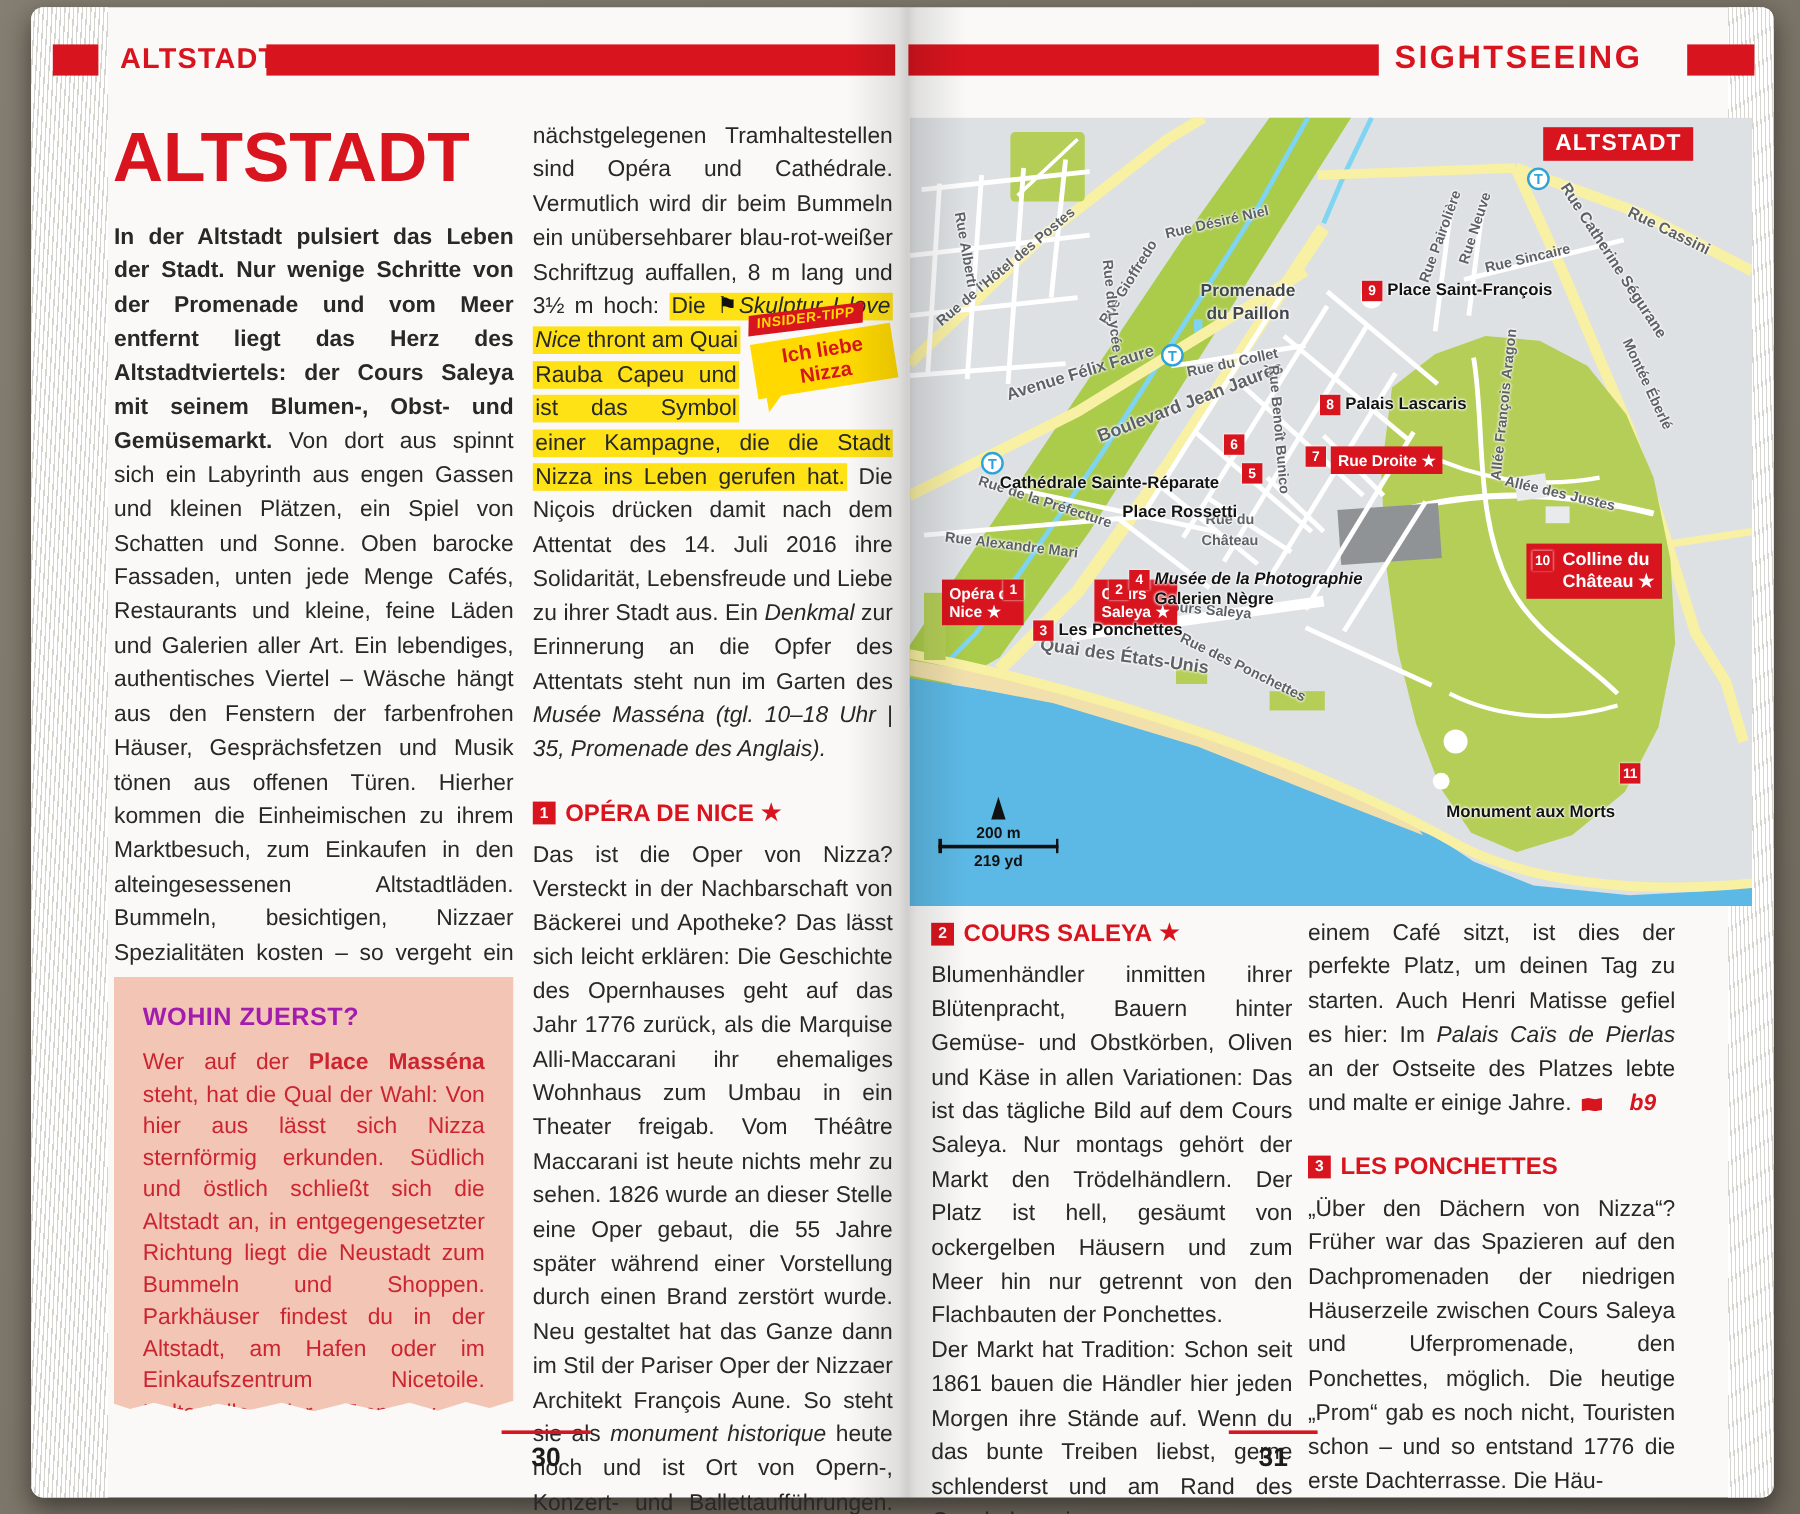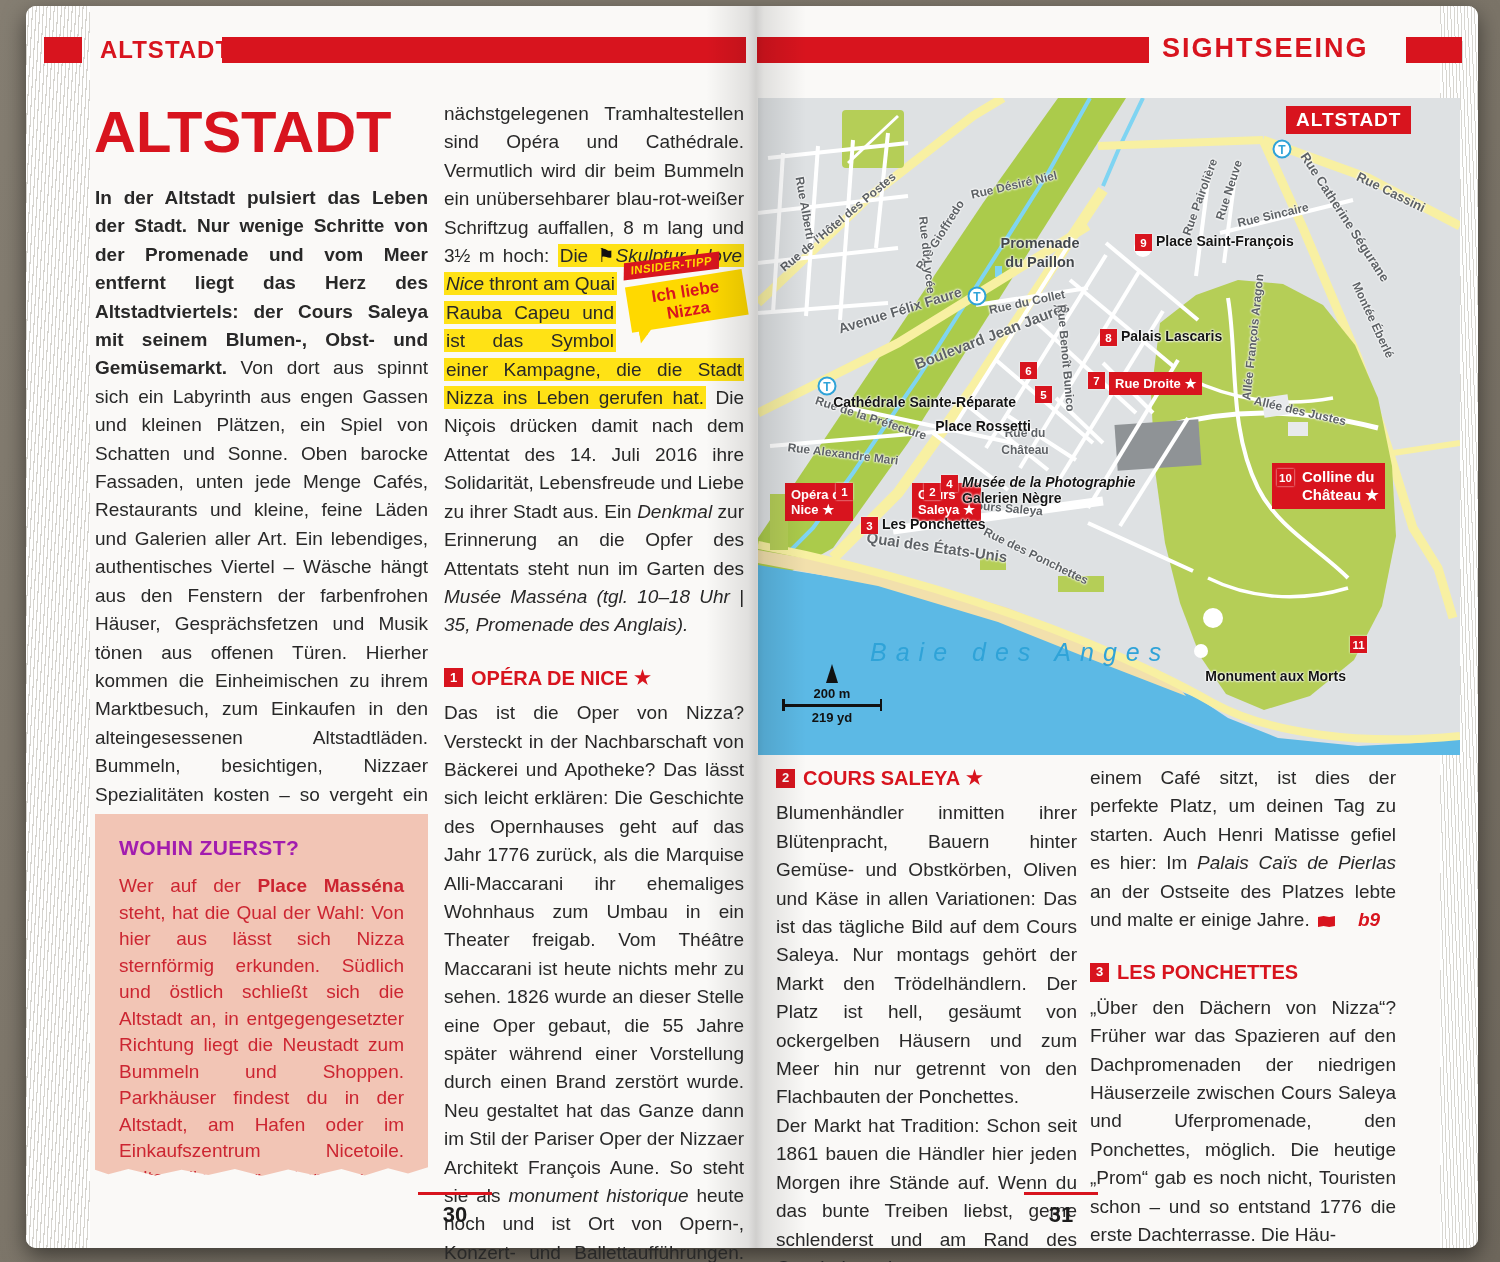--- a/index.html
+++ b/index.html
@@ -215,21 +215,20 @@
           <path d="M330,425 435,473"></path>
         <path d="M250,318 318,362"></path>
           <path d="M298,300 345,345"></path>
           <path d="M345,265 395,315"></path>
       </g>
       <path d="M135,432 345,403" stroke="#ffffff" stroke-width="9" fill="none"></path>
       <circle cx="385" cy="150" r="9" fill="#ffffff"></circle>
     </svg>
     <div id="map-labels">
       <div class="area-box">ALTSTADT</div>
-      <div class="sea-label">Baie des Anges</div>
       <div class="scale">
         <div class="north"></div>
         <div>200 m</div>
         <div class="sline"></div>
         <div>219 yd</div>
       </div>
     <div class="street" style="left: 80px; top: 124px; transform: translate(-50%, -50%) rotate(-40deg);">Rue de l'Hôtel des Postes</div>
         <div class="street" style="left: 47px; top: 110px; transform: translate(-50%, -50%) rotate(80deg);">Rue Alberti</div>
         <div class="street" style="left: 182px; top: 137px; transform: translate(-50%, -50%) rotate(-58deg);">Rue Gioffredo</div>
         <div class="street" style="left: 256px; top: 87px; transform: translate(-50%, -50%) rotate(-13deg);">Rue Désiré Niel</div>
@@ -308,21 +307,21 @@
           <span class="mlabel">
             <span class="mline" style="display: block;">Palais Lascaris</span>
           </span>
         </div>
         <div class="marker" style="top: 136px; left: 377px;">
           <span class="mnum">9</span>
           <span class="mlabel">
             <span class="mline" style="display: block;">Place Saint-François</span>
           </span>
         </div>
-        <div class="marker" style="top: 365px; left: 514px;">
+        <div class="marker" style="top: 355px; left: 514px;">
           <span class="mbox numpad">
             <span class="mnum numin">10</span>
             <span class="mline">Colline du</span>
             <span class="mline">Château<span class="mstar">★</span></span>
           </span>
         </div>
         <div class="marker rt" style="top: 538px; right: 93px;">
           <span class="mlabel">
             <span class="mline" style="display: block;">Monument aux Morts</span>
           </span>

